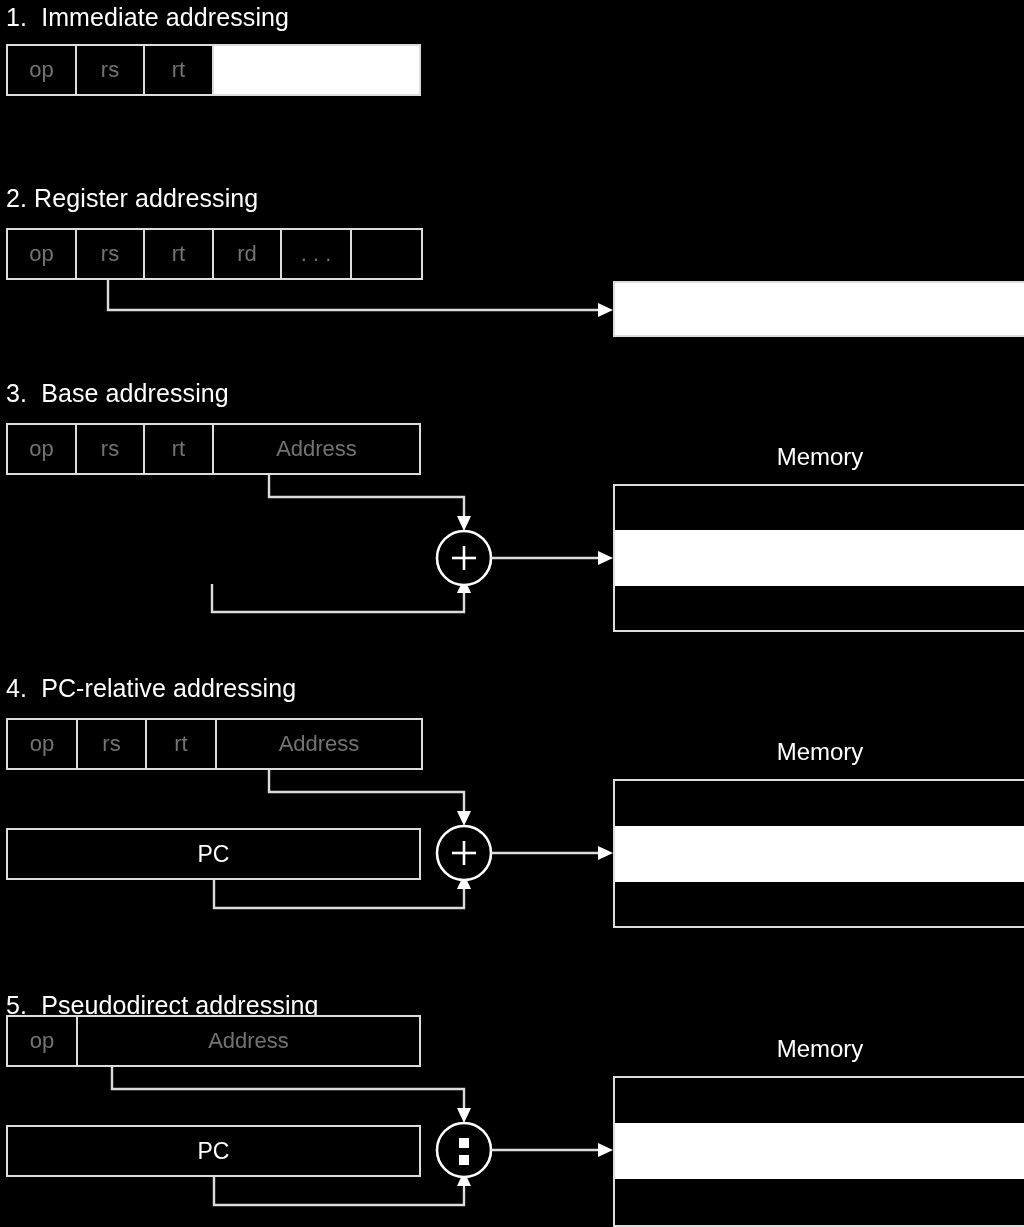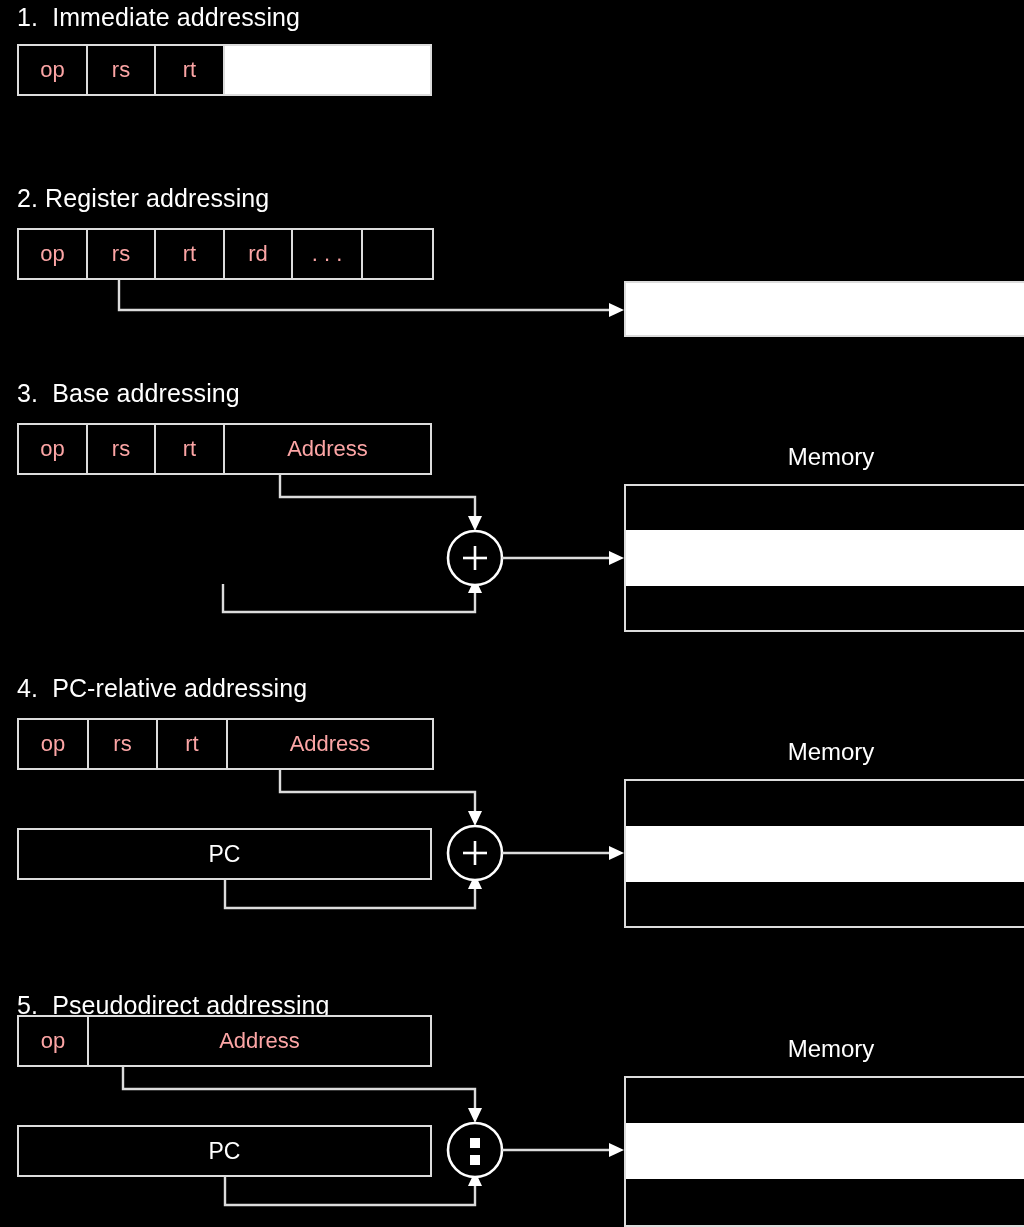--- a/index.html
+++ b/index.html
@@ -11,21 +11,21 @@
     width: 1024px;
     height: 1227px;
     position: relative;
     overflow: hidden;
     font-family: "Liberation Sans", sans-serif;
     color: #ffffff;
     -webkit-font-smoothing: antialiased;
   }
   .stage {
     position: absolute;
-    left: 15px;
+    left: 4px;
     top: 0;
     width: 936px;
     height: 1227px;
     border-radius: 19px;
   }
   
   .heading {
     position: absolute;
     font-size: 25px;
     line-height: 30px;
@@ -42,21 +42,21 @@
     display: flex;
     height: 52px;
   }
   .cell {
     box-sizing: border-box;
     border-right: 2px solid #dcdcdc;
     display: flex;
     align-items: center;
     justify-content: center;
     font-size: 22px;
-    color: #fca5a5;
+    color: #737373;
     background: #000000;
     white-space: pre;
     overflow: hidden;
   }
   .cell:last-child { border-right: none; }
   .cell.filled {
     background: #ffffff;
     color: #ffffff;
   }
   

